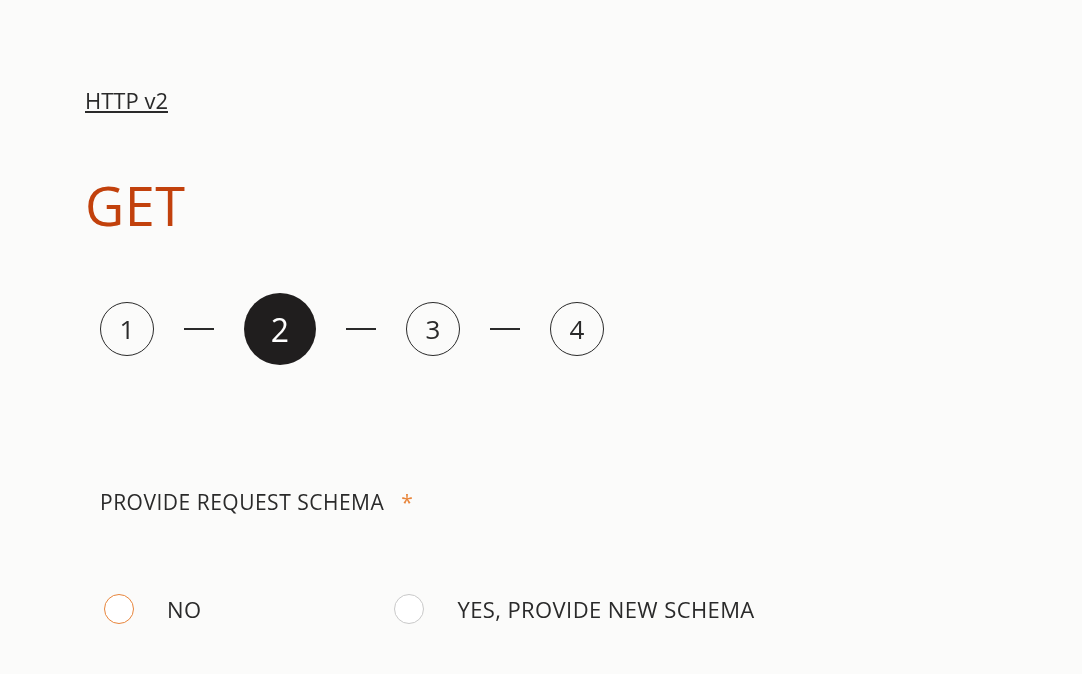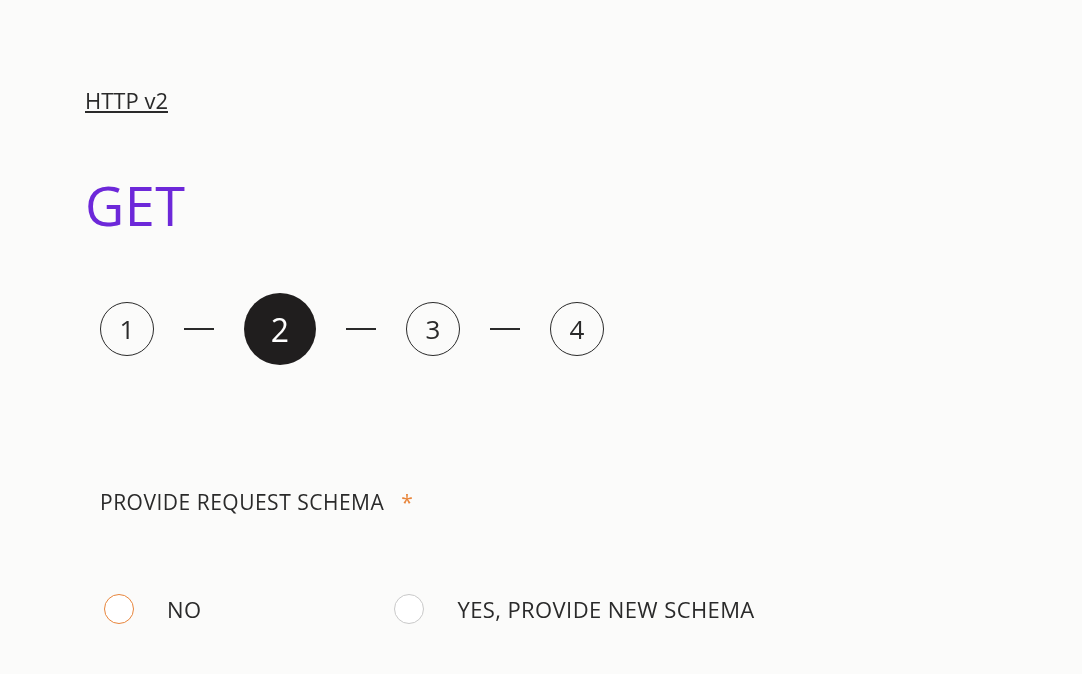--- a/index.html
+++ b/index.html
@@ -19,21 +19,21 @@
       font-size: 22px;
       text-decoration: underline;
       color: #2a2a2a;
       cursor: pointer;
       display: inline-block;
     }
     .page-title {
       font-size: 54px;
       font-weight: 400;
       margin-top: 38px;
-      color: #6d28d9;
+      color: #c2410c;
       letter-spacing: 0.5px;
     }
     .stepper {
       display: flex;
       align-items: center;
       margin-top: 36px;
     }
     .step-circle {
       width: 54px;
       height: 54px;

